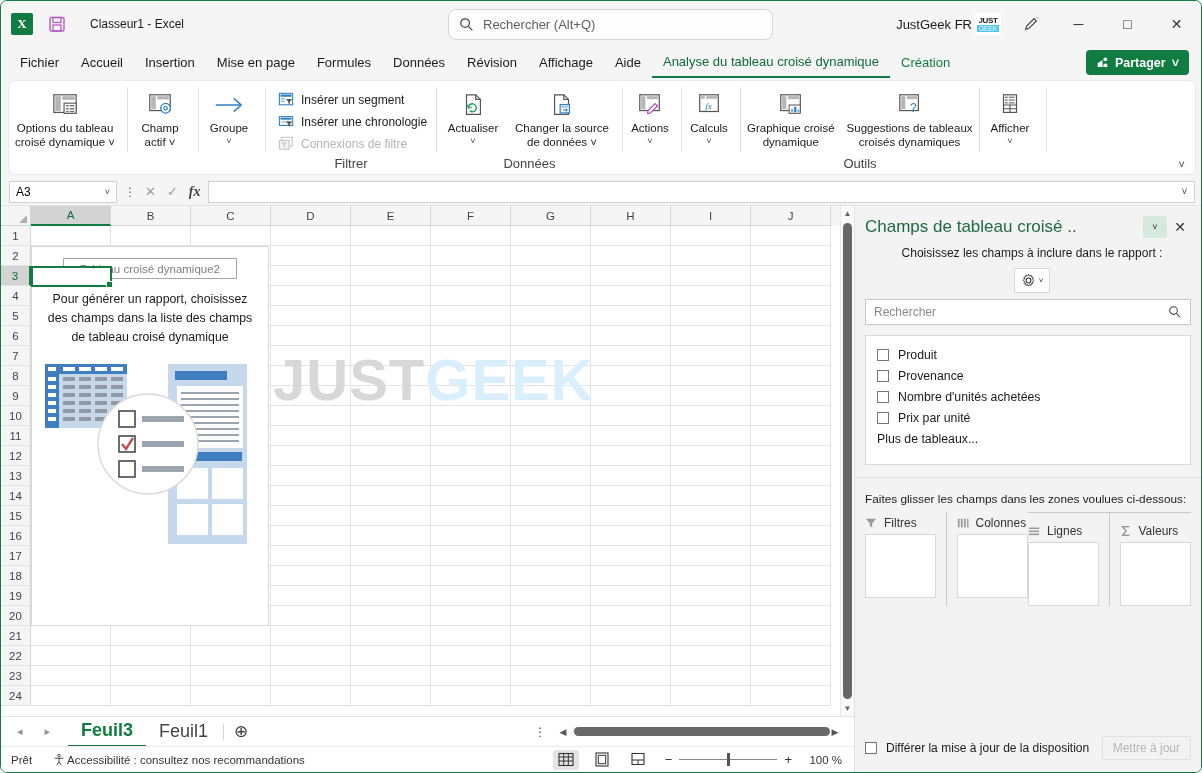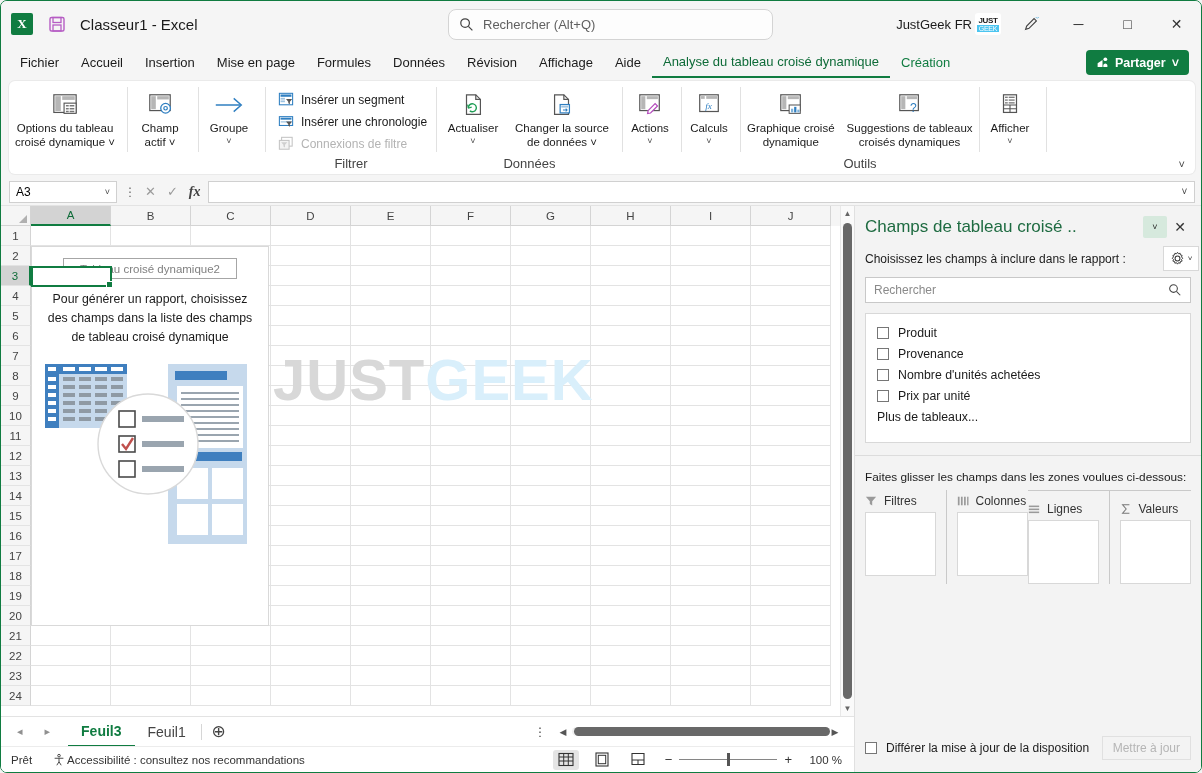--- a/index.html
+++ b/index.html
@@ -37,22 +37,22 @@
     background: #107c41;
     border-radius: 2px;
     color: #fff;
     font-weight: bold;
     font-size: 13px;
     display: flex; align-items: center; justify-content: center;
     font-family: "Liberation Serif", serif;
   }
   .save-icon { margin-left: 14px; width: 20px; height: 20px; display:flex; align-items:center; justify-content:center;}
   .doc-title {
-    margin-left: 13px;
-    font-size: 15px;
+    margin-left: 23px;
+    font-size: 12px;
     color: #1b1b1b;
   }
   .searchbox {
     position: absolute;
     left: 447px; top: 8px;
     width: 325px; height: 31px;
     background: #fdfdfd;
     border: 1px solid #d4d4d4;
     border-radius: 8px;
     display: flex; align-items: center;
@@ -283,21 +283,21 @@
 
   
   .sheetbar {
     height: 30px; display: flex; align-items: center;
     background: #fff; border-top: 1px solid #e3e3e3;
     padding-left: 16px; flex:none;
   }
   .nav-arrows { display:flex; gap:22px; color:#909090; font-size:11px; padding-right: 18px;}
   .sheet-tab {
     padding: 0 13px; height: 30px; display:flex;align-items:center;
-    font-size: 14px; color:#444;
+    font-size: 18px; color:#444;
   }
   .sheet-tab.active { color:#107c41; font-weight:bold; border-bottom:2.5px solid #107c41;}
   .tab-div { width:1px; height:16px; background:#d6d6d6; margin:0 2px;}
   .add-sheet { width: 30px; display:flex;align-items:center;justify-content:center; color:#444;}
   .hdots { margin-left:auto; padding: 0 8px; color:#444; letter-spacing:0; font-size:12px;}
   .hsb { display:flex; align-items:center; gap:0; width: 300px; padding-right:10px;}
   .hsb-arrow { width:18px; text-align:center; color:#555; font-size:9px;}
   .hsb-track { flex:1; height:9px; background:#f0f0f0; border-radius:5px; position:relative;}
   .hsb-thumb { position:absolute; left:2px; top:0; width:256px; height:9px; background:#686868; border-radius:5px;}
 
@@ -327,21 +327,21 @@
     display: flex; align-items: center;
     padding: 10px 8px 6px 10px;
   }
   .pane-title {
     font-size: 17px; color: #1e6b41; flex:1;
     white-space: nowrap; overflow: hidden;
   }
   .pane-drop { width:24px;height:22px;display:flex;align-items:center;justify-content:center;background:#d6e9dd;color:#1b1b1b;font-size:9px;border-radius:2px;}
   .pane-close { width:26px;height:22px;display:flex;align-items:center;justify-content:center;font-size:14px;color:#333;}
   .pane-sub {
-    display:flex; align-items:center; padding: 2px 2px 6px 10px; gap:8px;
+    display:flex; align-items:center; padding: 2px 2px 6px 10px; gap:8px;flex-direction:column;
   }
   .pane-sub span.lbl { font-size:12px;color:#1b1b1b; flex:1;}
   .gear-btn {
     width: 36px; height: 25px; border:1px solid #d8d8d8; background:#fff;
     display:flex; align-items:center; justify-content:center; gap:3px;
   }
   .pane-search {
     margin: 0 10px; height: 26px; background:#fff;
     border:1px solid #c8c8c8; display:flex; align-items:center;
     padding: 0 8px; justify-content: space-between;

